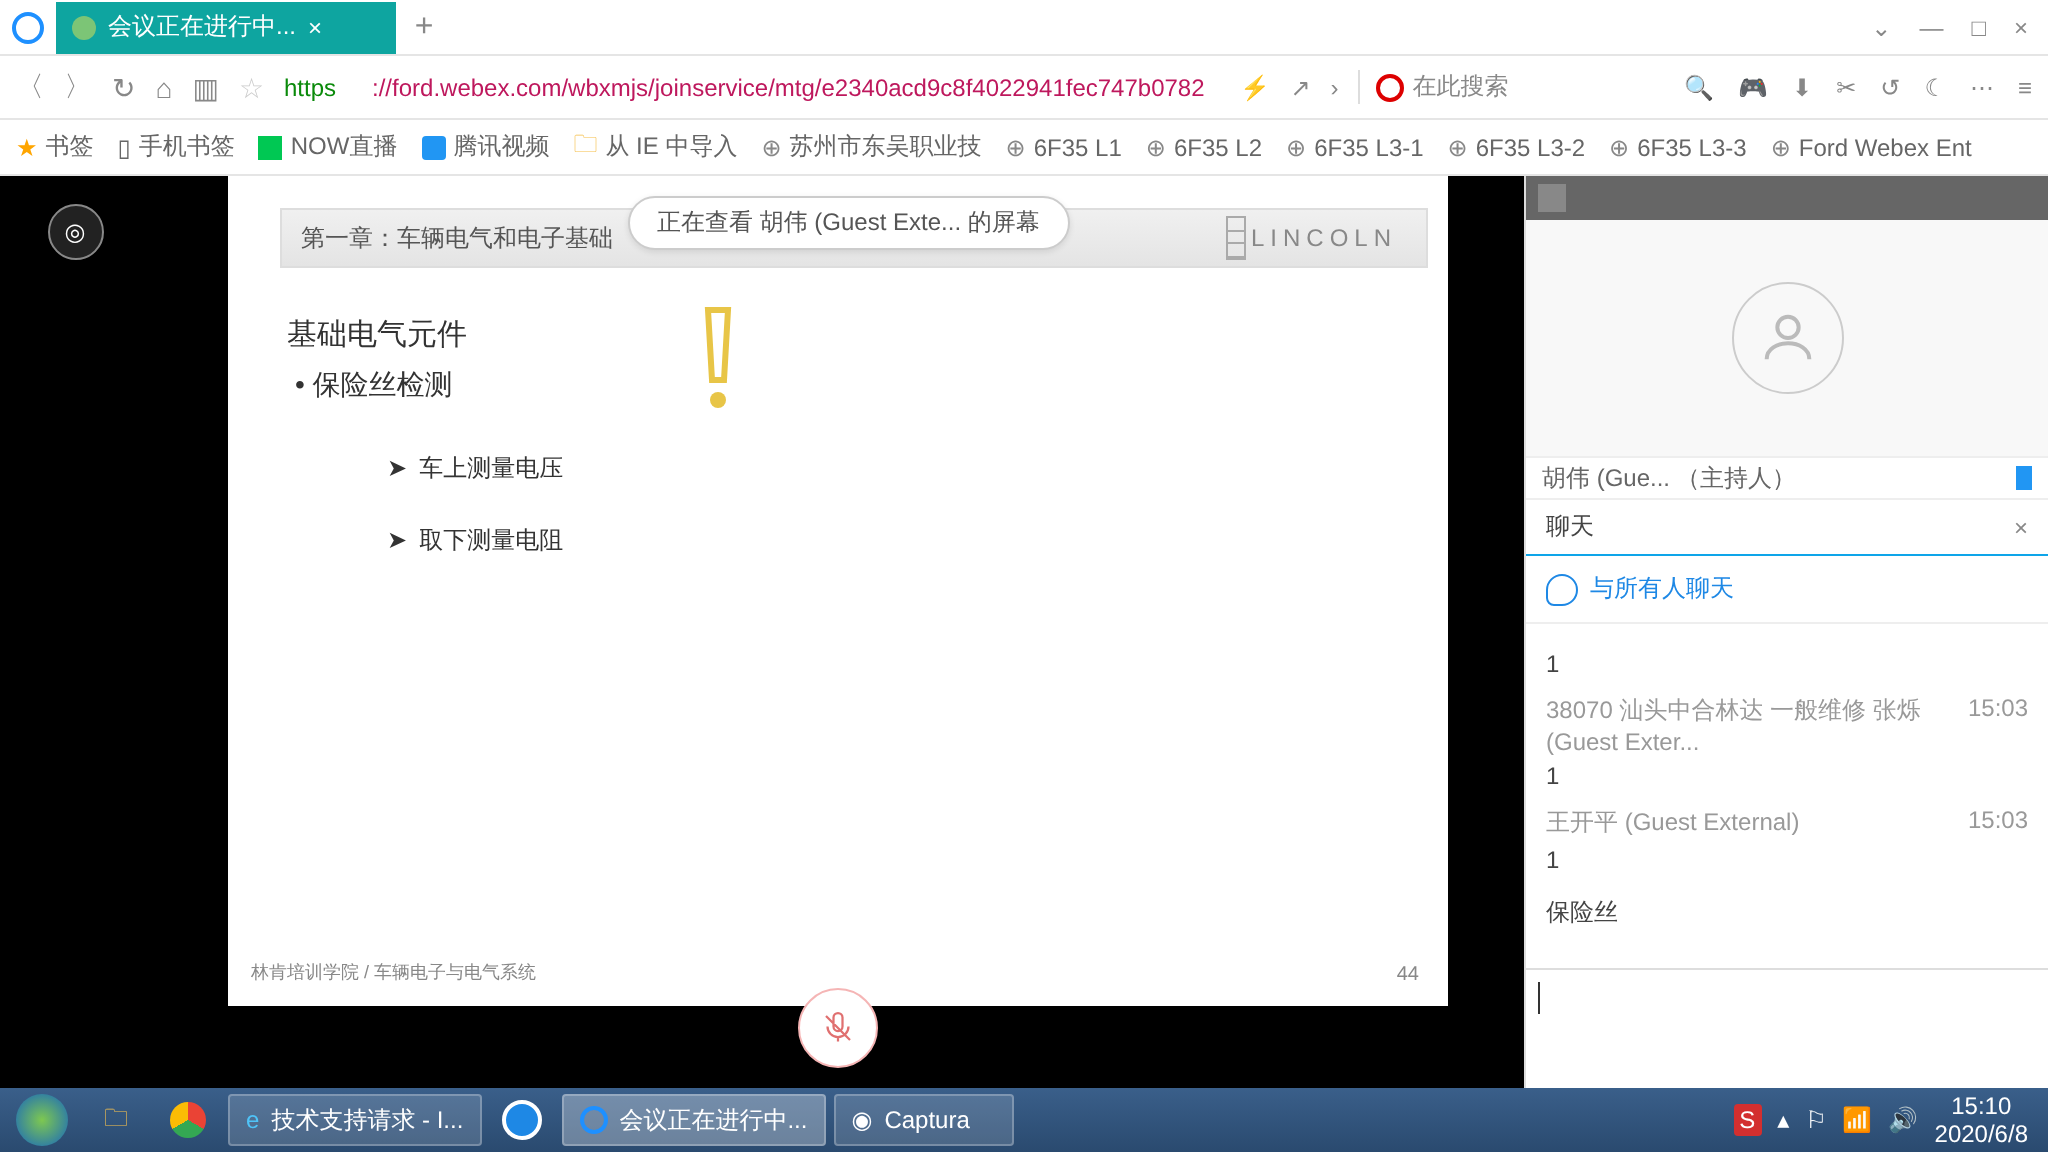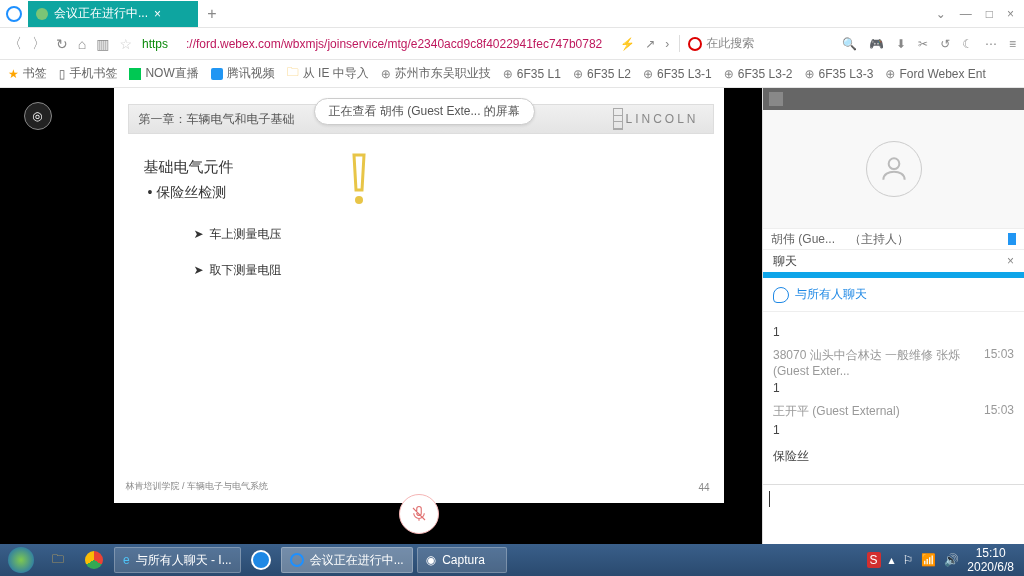--- a/index.html
+++ b/index.html
@@ -28,44 +28,44 @@
 .bm .star{color:#ffa500}
 .bm .folder{color:#f5c04e}
 .bm .now{width:12px;height:12px;background:#00c853}
 .bm .tx{width:12px;height:12px;background:#2196f3;border-radius:2px}
 .bm .globe{color:#888}
 .content{position:absolute;top:88px;left:0;right:0;bottom:32px;display:flex}
 .black-l{width:75px;background:#000;display:flex;align-items:flex-start;justify-content:center;padding-top:14px}
 .eye{width:28px;height:28px;border:1px solid #888;border-radius:50%;display:flex;align-items:center;justify-content:center;color:#fff;background:#222}
 .slide-area{flex:1;background:#000;display:flex;flex-direction:column;align-items:center;position:relative}
 .slide{width:610px;height:415px;background:#fff;position:relative}
-.chapter-bar{position:absolute;top:16px;left:14px;right:10px;height:30px;background:linear-gradient(#f0f0f0,#e4e4e4);border:1px solid #ddd;display:flex;align-items:center;padding:0 10px;color:#555;font-size:13px}
+.chapter-bar{position:absolute;top:16px;left:26px;right:10px;height:30px;background:linear-gradient(#f0f0f0,#e4e4e4);border:1px solid #ddd;display:flex;align-items:center;padding:0 10px;color:#555;font-size:13px}
 .viewing-pill{position:absolute;top:10px;left:200px;background:#fff;border:1px solid #ccc;border-radius:14px;padding:4px 14px;color:#555;font-size:12px;box-shadow:0 1px 3px rgba(0,0,0,0.1)}
 .lincoln{position:absolute;right:14px;display:flex;align-items:center;gap:2px;color:#888;letter-spacing:3px;font-size:11px}
 .lincoln-logo{width:10px;height:22px;border:1px solid #aaa;display:flex;flex-direction:column}
 .lincoln-logo div{flex:1;border-bottom:1px solid #aaa}
 .slide h2{position:absolute;top:70px;left:30px;font-size:15px;font-weight:normal;color:#333}
 .bullet1{position:absolute;top:96px;left:34px;font-size:14px;color:#333}
 .sub1{position:absolute;top:138px;left:80px;font-size:13px;color:#333}
 .sub2{position:absolute;top:174px;left:80px;font-size:13px;color:#333}
 .arrow{color:#333;margin-right:6px}
 .exclaim{position:absolute;top:62px;left:230px;width:30px;height:60px}
 .exclaim svg{width:100%;height:100%}
 .footer-slide{position:absolute;bottom:10px;left:12px;font-size:9px;color:#888}
 .page-num{position:absolute;bottom:10px;right:14px;font-size:10px;color:#888}
 .mute-btn{position:absolute;bottom:10px;left:50%;transform:translateX(-50%);width:40px;height:40px;border:1px solid #f5b5b5;border-radius:50%;display:flex;align-items:center;justify-content:center;background:#fff}
 .mute-btn svg{width:18px;height:18px}
 .panel{width:262px;background:#fff;display:flex;flex-direction:column;border-left:1px solid #ddd}
 .panel-top{height:22px;background:#666;display:flex;align-items:center;padding:0 6px}
 .panel-top-icon{width:14px;height:14px;background:#888}
 .video-area{height:118px;background:#f8f8f8;display:flex;align-items:center;justify-content:center}
 .avatar{width:56px;height:56px;border:1px solid #ccc;border-radius:50%;display:flex;align-items:center;justify-content:center;color:#bbb}
-.host-row{height:22px;border-top:1px solid #eee;border-bottom:1px solid #eee;display:flex;align-items:center;padding:0 8px;color:#666;font-size:11px;gap:14px}
+.host-row{height:22px;border-top:1px solid #eee;border-bottom:1px solid #eee;display:flex;align-items:center;padding:0 8px;color:#666;font-size:11px;gap:3px}
 .host-badge{margin-left:auto;width:8px;height:12px;background:#2196f3}
-.chat-header{height:28px;display:flex;align-items:center;padding:0 10px;color:#444;border-bottom:6px solid #0ea5e9}
+.chat-header{height:28px;display:flex;align-items:center;padding:0 10px;color:#444;border-bottom:1px solid #0ea5e9}
 .chat-header .x{margin-left:auto;color:#888;cursor:pointer}
 .chat-with{height:34px;display:flex;align-items:center;padding:0 10px;gap:6px;color:#1e88e5;border-bottom:1px solid #eee}
 .chat-bubble-icon{width:16px;height:16px;border:1.5px solid #1e88e5;border-radius:50% 50% 50% 4px}
 .chat-body{flex:1;overflow:hidden;padding:6px 0}
 .msg{padding:4px 10px}
 .msg .who{display:flex;color:#999;font-size:11px}
 .msg .who .t{margin-left:auto}
 .msg .txt{color:#444;margin-top:3px;font-size:12px}
 .chat-input{height:60px;border-top:1px solid #ddd;padding:6px}
 .chat-input .cursor{width:1px;height:16px;background:#333;animation:blink 1s infinite}
@@ -278,21 +278,21 @@
 <div class="taskbar">
   <div class="start">
       <div class="start-orb"></div>
     </div>
   <div class="tb-icon" style="color:#f5c04e">🗀</div>
   <div class="tb-icon">
       <div style="width:18px;height:18px;border-radius:50%;background:conic-gradient(#ea4335 0 120deg,#34a853 120deg 240deg,#fbbc05 240deg 360deg)"></div>
     </div>
   <div class="tb-app">
       <span style="color:#4fc3f7">e</span>
-      <span>与所有人聊天 - I...</span>
+      <span>技术支持请求 - I...</span>
     </div>
   <div class="tb-icon">
       <div style="width:20px;height:20px;border-radius:50%;background:#1e88e5;border:2px solid #fff"></div>
     </div>
   <div class="tb-app active">
       <div style="width:14px;height:14px;border:2px solid #1e90ff;border-radius:50%"></div>
       <span>会议正在进行中...</span>
     </div>
   <div class="tb-app">
       <span>◉</span>

